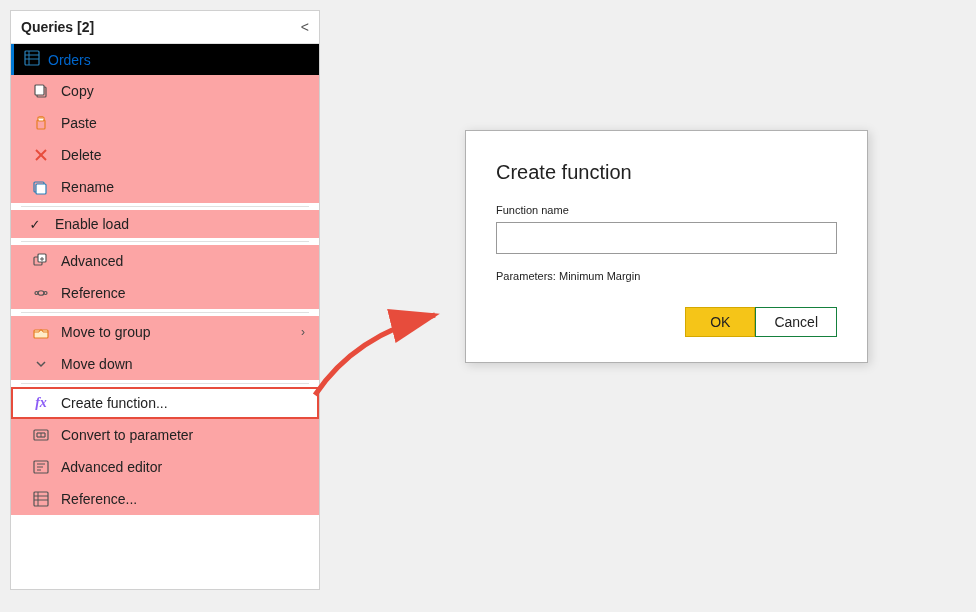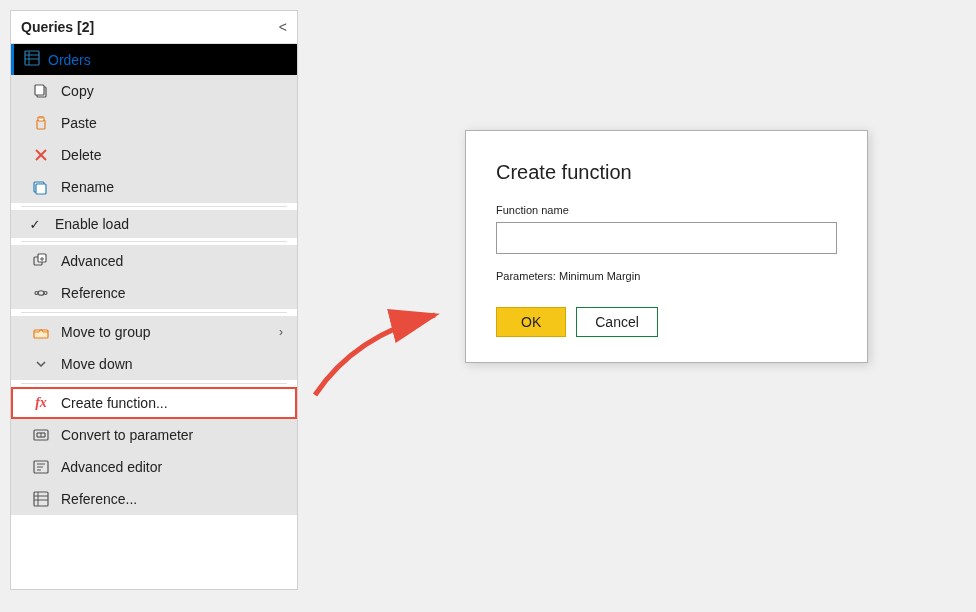--- a/index.html
+++ b/index.html
@@ -10,21 +10,21 @@
       font-family: 'Segoe UI', Arial, sans-serif;
       font-size: 14px;
       display: flex;
       align-items: flex-start;
       position: relative;
       overflow: hidden;
     }
 
     
     .left-panel {
-      width: 288px;
+      width: 310px;
       min-height: 580px;
       background: #ffffff;
       border: 1px solid #d0d0d0;
       margin: 10px 0 10px 10px;
       display: flex;
       flex-direction: column;
     }
 
     .panel-header {
       display: flex;
@@ -71,21 +71,21 @@
       flex-direction: column;
     }
 
     .menu-item {
       display: flex;
       align-items: center;
       padding: 6px 14px 6px 20px;
       cursor: pointer;
       color: #222;
       font-size: 14px;
-      background: #e5e5e5;
+      background: #fca5a5;
       position: relative;
     }
 
     .menu-item.highlighted {
       background: #fff;
       outline: 2px solid #e74c3c;
       outline-offset: -2px;
     }
 
     .menu-item .icon {
@@ -172,21 +172,22 @@
     }
 
     .dialog-params {
       font-size: 11px;
       color: #222;
       margin-bottom: 25px;
     }
 
     .dialog-buttons {
       display: flex;
-      gap: 10px;
+      justify-content: flex-end;
+      gap: 0;
     }
 
     .btn-ok {
       background: #f5c518;
       border: 1px solid #d4a800;
       color: #222;
       font-size: 14px;
       padding: 6px 24px;
       cursor: pointer;
       min-width: 60px;
@@ -326,21 +327,21 @@
           <polyline points="4,6 8,10 12,6" stroke="#555" stroke-width="1.5" fill="none"></polyline>
         </svg>
       </span>
       <span class="label">Move down</span>
     </div>
 
     <div class="menu-separator"></div>
 
     <div class="menu-item highlighted">
       <span class="icon">
-        <span class="icon-fx" style="font-style:italic; font-weight:700; font-size:14px; font-family:serif; color:#ef4444;">fx</span>
+        <span class="icon-fx" style="font-style:italic; font-weight:700; font-size:14px; font-family:serif; color:#8b5cf6;">fx</span>
       </span>
       <span class="label">Create function...</span>
     </div>
 
     <div class="menu-item">
       <span class="icon">
         <svg width="16" height="16" viewBox="0 0 16 16" fill="none">
           <rect x="1" y="3" width="14" height="10" rx="1" stroke="#555" stroke-width="1.2"></rect>
           <line x1="4" y1="6" x2="4" y2="10" stroke="#555" stroke-width="1.2"></line>
           <line x1="4" y1="6" x2="12" y2="6" stroke="#555" stroke-width="1.2"></line>

